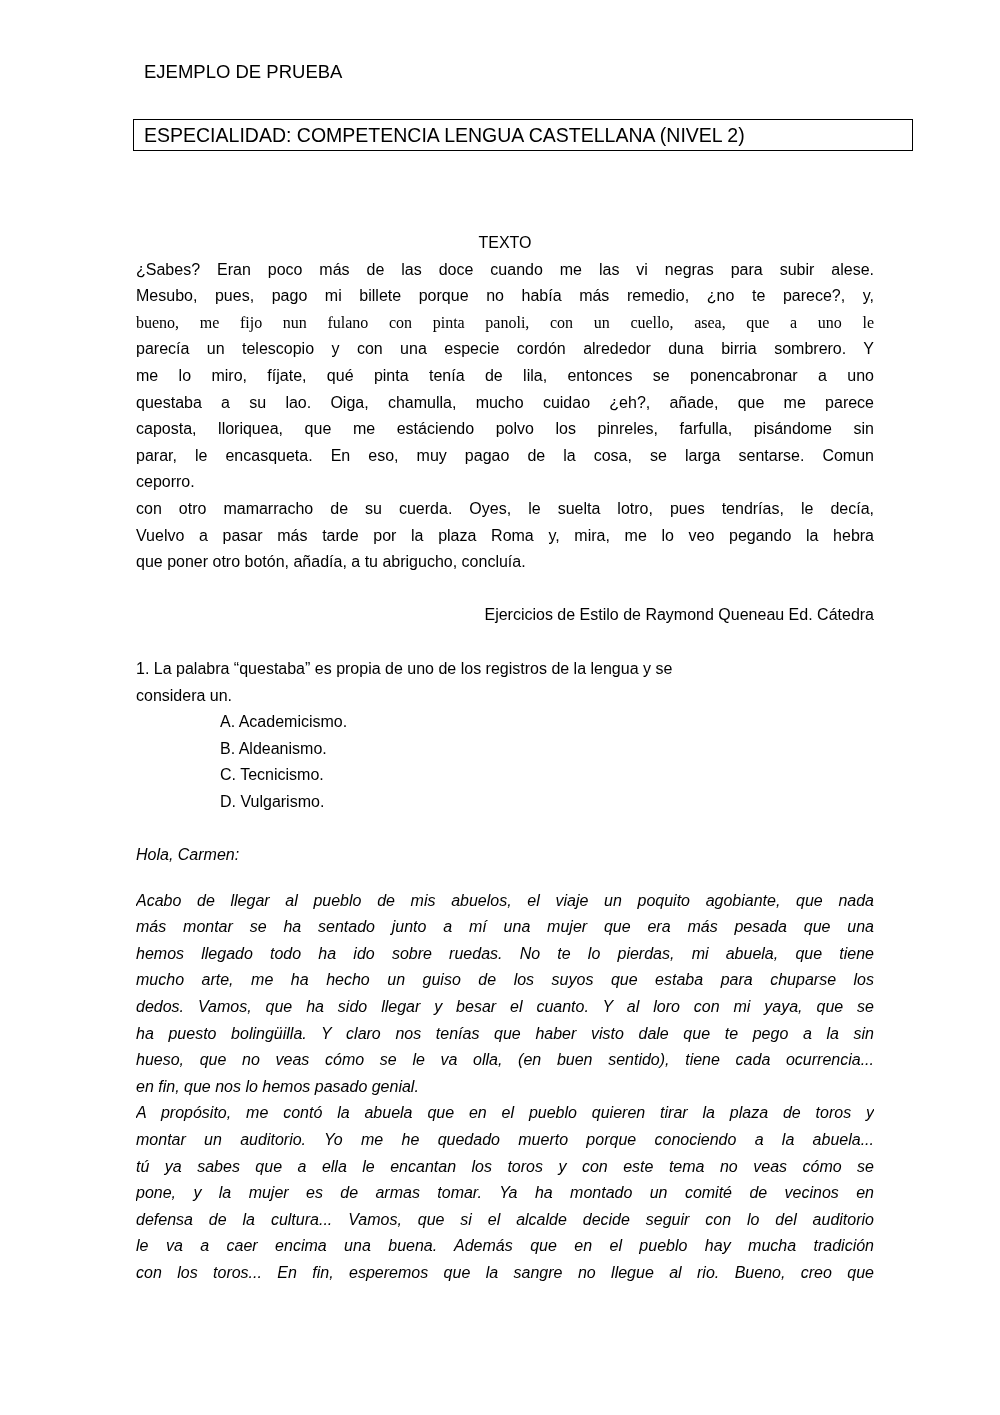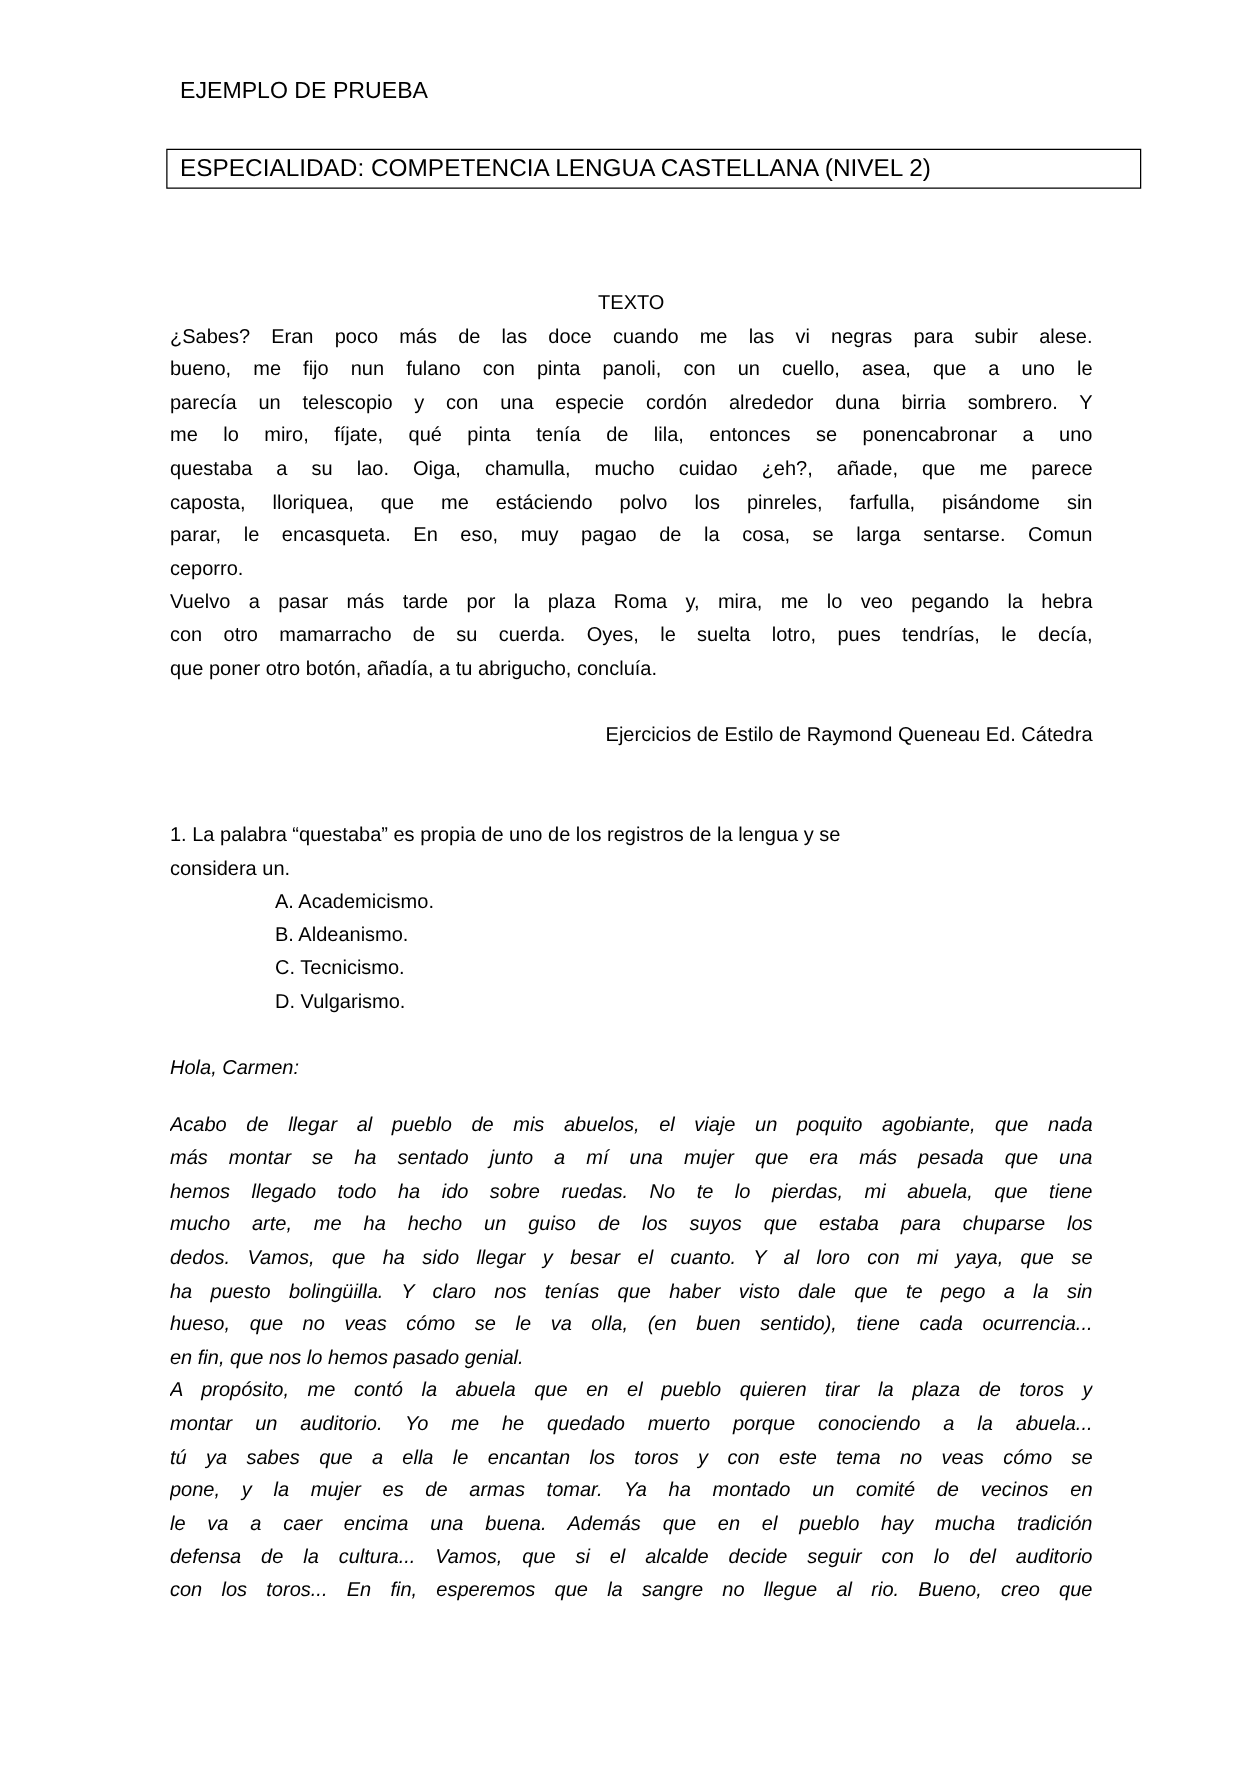--- a/index.html
+++ b/index.html
@@ -82,31 +82,32 @@
 <div class="page-header">EJEMPLO DE PRUEBA</div>
 
 <div class="specialty-box">
   <div class="specialty-text">ESPECIALIDAD: COMPETENCIA LENGUA CASTELLANA (NIVEL 2)</div>
 </div>
 
 <div class="block" style="top:230px;">
   <span class="line center">TEXTO</span>
   <div>
     <span class="line" style="white-space: normal; overflow: hidden;">¿Sabes? Eran poco más de las doce cuando me las vi negras para subir alese.</span>
-    <span class="line" style="white-space: normal; overflow: hidden;">bueno, me fijo nun fulano con pinta panoli, con un cuello, asea, que a uno le</span>
+    <span class="line" style="white-space: normal; overflow: hidden;">Mesubo, pues, pago mi billete porque no había más remedio, ¿no te parece?, y,</span>
+    <span class="line" style="white-space: normal; overflow: hidden; font-family: Liberation Serif, serif;">bueno, me fijo nun fulano con pinta panoli, con un cuello, asea, que a uno le</span>
     <span class="line" style="white-space: normal; overflow: hidden;">parecía un telescopio y con una especie cordón alrededor duna birria sombrero. Y</span>
     <span class="line" style="white-space: normal; overflow: hidden;">me lo miro, fíjate, qué pinta tenía de lila, entonces se ponencabronar a uno</span>
     <span class="line" style="white-space: normal; overflow: hidden;">questaba a su lao. Oiga, chamulla, mucho cuidao ¿eh?, añade, que me parece</span>
     <span class="line" style="white-space: normal; overflow: hidden;">caposta, lloriquea, que me estáciendo polvo los pinreles, farfulla, pisándome sin</span>
     <span class="line" style="white-space: normal; overflow: hidden;">parar, le encasqueta. En eso, muy pagao de la cosa, se larga sentarse. Comun</span>
     <span class="line last">ceporro.</span>
   </div>
   <div>
+    <span class="line" style="white-space: normal; overflow: hidden;">con otro mamarracho de su cuerda. Oyes, le suelta lotro, pues tendrías, le decía,</span>
     <span class="line" style="white-space: normal; overflow: hidden;">Vuelvo a pasar más tarde por la plaza Roma y, mira, me lo veo pegando la hebra</span>
-    <span class="line" style="white-space: normal; overflow: hidden;">con otro mamarracho de su cuerda. Oyes, le suelta lotro, pues tendrías, le decía,</span>
     <span class="line last">que poner otro botón, añadía, a tu abrigucho, concluía.</span>
   </div>
   <span class="line blank"></span>
   <span class="line right">Ejercicios de Estilo de Raymond Queneau Ed. Cátedra</span>
   <span class="line blank"></span>
 </div>
 
 <div class="block" style="top:656px;">
   <span class="line last">1. La palabra “questaba” es propia de uno de los  registros de la lengua y se</span>
   <span class="line last">considera un.</span>
@@ -126,17 +127,17 @@
     <span class="line" style="white-space: normal; overflow: hidden;">dedos. Vamos, que ha sido llegar y besar el cuanto. Y al loro con mi yaya, que se</span>
     <span class="line" style="white-space: normal; overflow: hidden;">ha puesto bolingüilla. Y claro nos tenías que haber   visto dale que te pego a la sin</span>
     <span class="line" style="white-space: normal; overflow: hidden;">hueso, que no veas cómo se le va olla, (en buen sentido), tiene cada ocurrencia...</span>
     <span class="line last">en fin, que nos lo hemos pasado genial.</span>
   </div>
   <div>
     <span class="line" style="white-space: normal; overflow: hidden;">A propósito, me contó la abuela que en el pueblo quieren tirar la plaza de toros y</span>
     <span class="line" style="white-space: normal; overflow: hidden;">montar un auditorio. Yo me he quedado muerto porque conociendo a la abuela...</span>
     <span class="line" style="white-space: normal; overflow: hidden;">tú ya sabes que a ella le encantan los toros y con este tema no veas cómo se</span>
     <span class="line" style="white-space: normal; overflow: hidden;">pone, y la mujer es de armas tomar. Ya ha montado un comité de vecinos en</span>
+    <span class="line" style="white-space: normal; overflow: hidden;">defensa de la cultura... Vamos, que si el alcalde decide seguir con lo del auditorio</span>
     <span class="line" style="white-space: normal; overflow: hidden;">le va a caer encima una buena. Además que en el pueblo hay mucha tradición</span>
-    <span class="line" style="white-space: normal; overflow: hidden;">defensa de la cultura... Vamos, que si el alcalde decide seguir con lo del auditorio</span>
     <span class="line" style="white-space: normal; overflow: hidden;">con los toros... En fin, esperemos que la sangre no llegue al rio. Bueno, creo que</span>
   </div>
 </div>
 
 </body></html>

